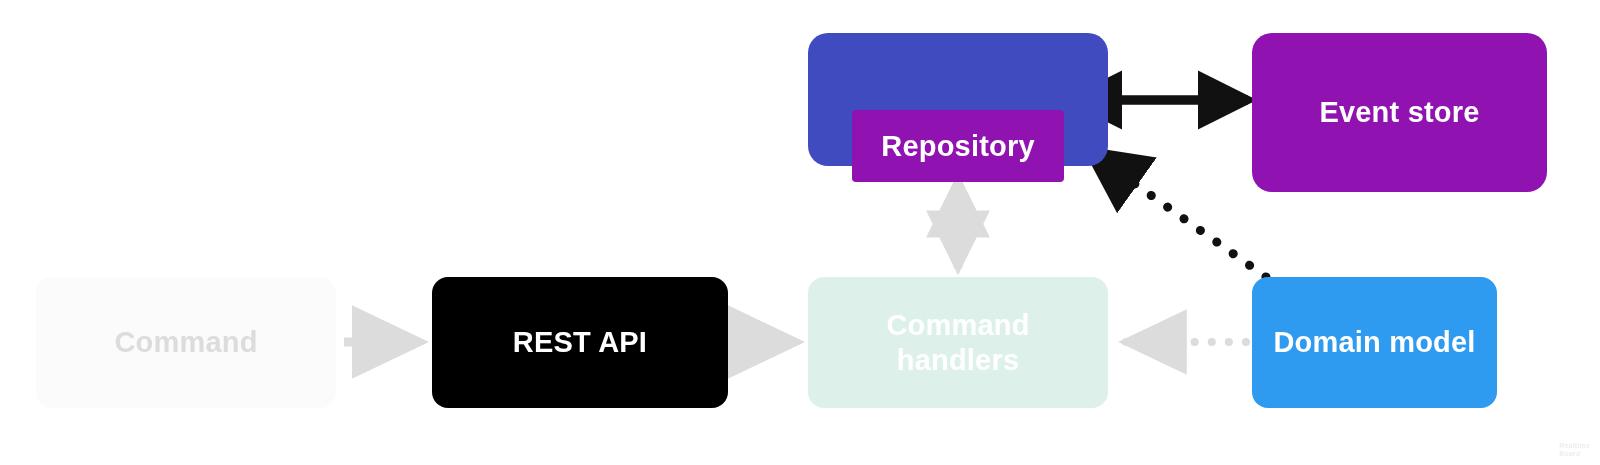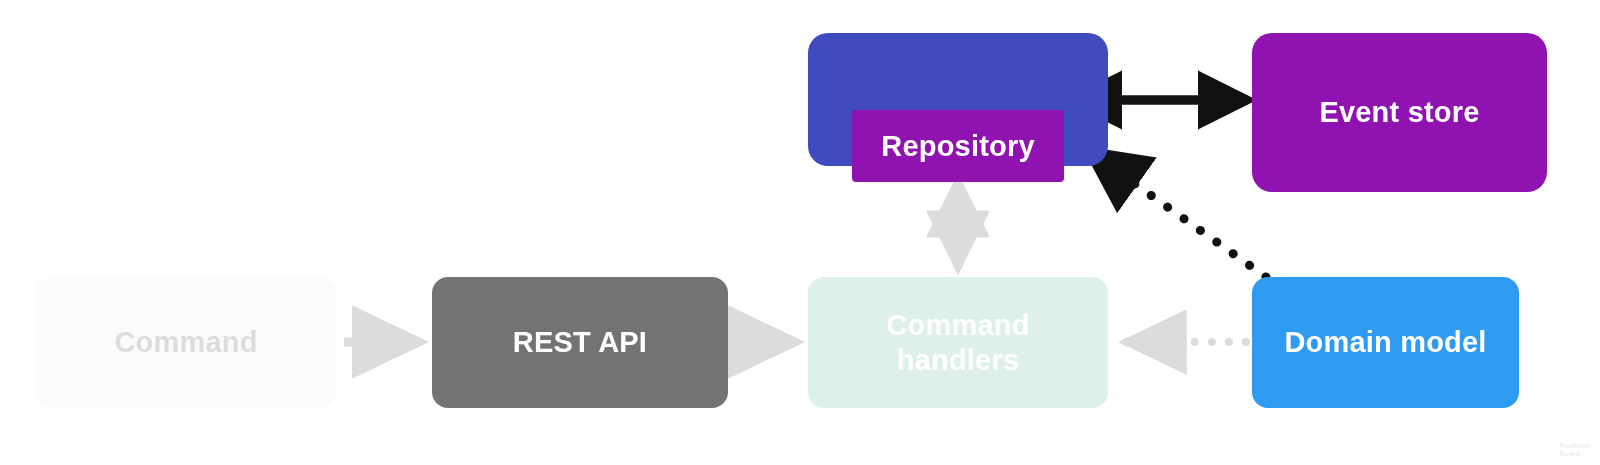--- a/index.html
+++ b/index.html
@@ -48,34 +48,34 @@
   
   .n-command {
     left: 36px;  top: 277px;  width: 300px; height: 131px;
     background: #FBFBFB;
     color: #DCDCDC;
     font-size: 29px;
     border-radius: 16px;
   }
   .n-rest {
     left: 432px; top: 277px;  width: 296px; height: 131px;
-    background: #737373;
+    background: #000000;
     color: #FFFFFF;
     font-size: 29px;
     border-radius: 16px;
   }
   .n-handlers {
     left: 808px; top: 277px;  width: 300px; height: 131px;
     background: #DDF1EA;
     color: #FFFFFF;
     font-size: 29px;
     border-radius: 16px;
   }
   .n-domain {
-    left: 1252px; top: 277px; width: 267px; height: 131px;
+    left: 1252px; top: 277px; width: 245px; height: 131px;
     background: #2E9BF0;
     color: #FFFFFF;
     font-size: 29px;
     border-radius: 16px;
   }
   .n-repo-container {
     left: 808px; top: 33px;   width: 300px; height: 133px;
     background: #3F4BBF;
     border-radius: 20px;
     z-index: 2;

